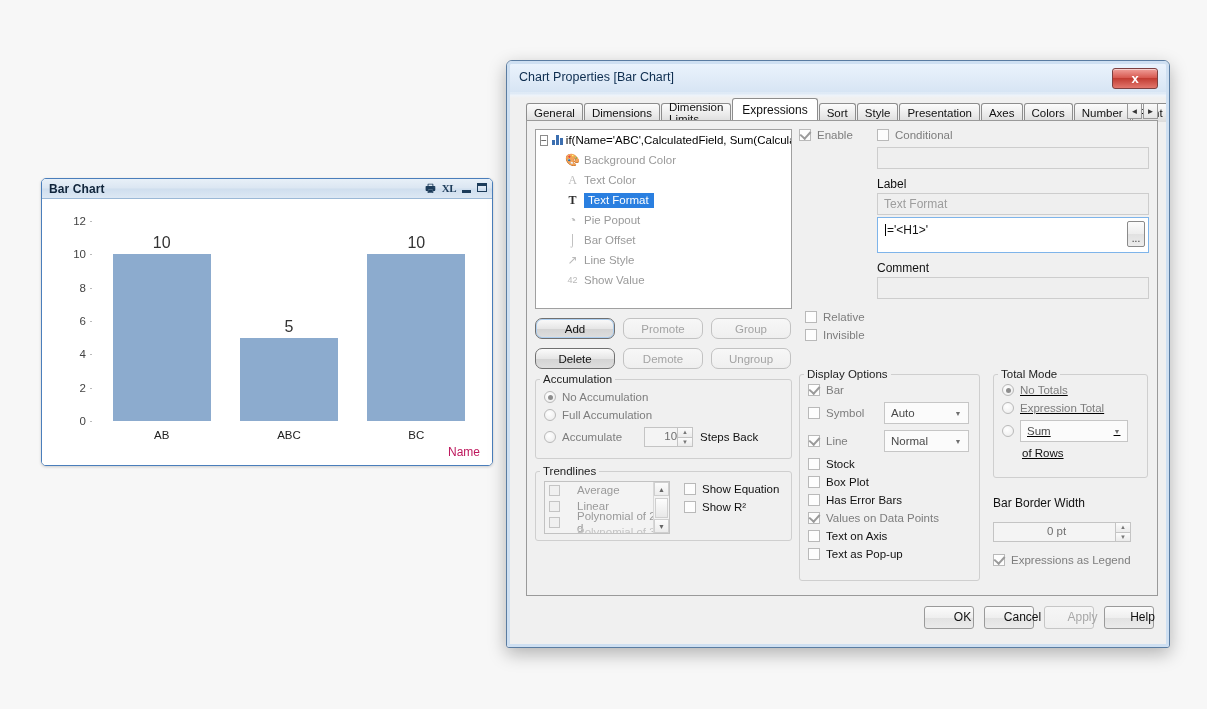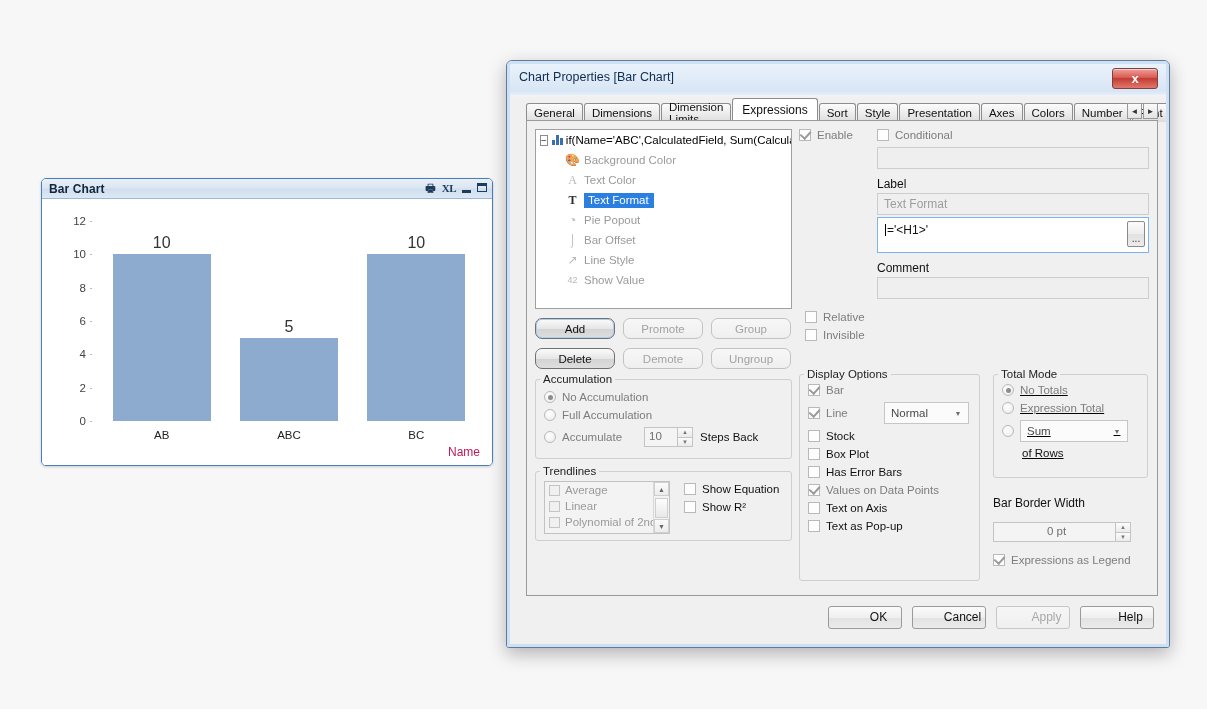--- a/index.html
+++ b/index.html
@@ -191,21 +191,21 @@
   .spinner .arrows{ display:flex;flex-direction:column;width:16px;}
   .spinner .arrows div{
     flex:1;border:1px solid #c4c4c4;background:linear-gradient(to bottom,#fbfbfb,#ebebeb);
     display:flex;align-items:center;justify-content:center;font-size:6px;color:#777;cursor:pointer;
   }
   .spinner .arrows div:first-child{border-bottom:none;}
 
   .listbox {
     border:1px solid #c2c2c2; background:#f3f3f3; overflow:hidden; position:relative;
   }
-  .listbox .row { display:flex;align-items:center; height:16px; font-size:11.5px; color:#9a9a9a; padding-left:4px;}
+  .listbox .row { display:flex;align-items:center; height:16px; font-size:11.5px; color:#9a9a9a; padding-left:4px;gap:12px;}
   .listbox .row .box{ width:11px;height:11px;border:1px solid #c4c4c4;background:#f0f0f0;margin-right:5px;flex:none;}
   .lb-scroll{ position:absolute; right:0; top:0; bottom:0; width:16px; background:#f3f3f3; border-left:1px solid #d8d8d8;}
   .lb-scroll .ar{ height:14px; background:linear-gradient(to bottom,#fbfbfb,#ececec); border:1px solid #cfcfcf;
                   display:flex;align-items:center;justify-content:center;font-size:7px;color:#666;}
   .lb-scroll .thumb{ margin:2px 1px; height:20px; background:linear-gradient(to bottom,#fdfdfd,#e8e8e8); border:1px solid #cfcfcf;}
 
   .txtfield {
     border:1px solid #cdcdcd; background:#efefef; height:22px;
     font-size:12px; color:#9d9d9d; padding:3px 6px;
   }
@@ -230,21 +230,21 @@
   .ellip-btn{
     position:absolute; right:3px; top:3px; width:18px; height:26px;
     border:1px solid #8a8a8a; border-radius:2px;
     background:linear-gradient(to bottom,#fcfcfc,#ededed 50%,#e1e1e1 51%,#ececec);
     display:flex;align-items:flex-end;justify-content:center; font-size:10px; color:#333;
     padding-bottom:2px; cursor:pointer;
   }
 
   .bottombar{ position:absolute; left:8px; right:0; bottom:6px; height:30px; display:flex; justify-content:flex-end; align-items:center; gap:10px; padding-right:4px;}
   .bbtn{
-    width:74px; height:23px; border:1px solid #9a9a9a; border-radius:3px;
+    width:50px; height:23px; border:1px solid #9a9a9a; border-radius:3px;
     background:linear-gradient(to bottom,#fbfbfb,#efefef 50%,#e2e2e2 51%,#ebebeb);
     font-size:12px; color:#111; display:flex;align-items:center;justify-content:center;cursor:pointer;padding-left:27px;
   }
   .bbtn.disabled{ color:#a8a8a8; border-color:#c6c6c6; background:linear-gradient(to bottom,#f6f6f6,#efefef);}
 </style>
 </head>
 <body>
 
 <div id="root">
 
@@ -378,21 +378,21 @@
             <legend>Accumulation</legend>
             <div style="padding:6px 0 0 8px;">
               <div class="radio on">
                 <span class="dot"></span>
                 <span class="lbl-dim">No Accumulation</span>
               </div>
               <div class="radio">
                 <span class="dot"></span>
                 <span class="lbl-dim">Full Accumulation</span>
               </div>
-              <div class="radio" style="margin-bottom:0;">
+              <div class="radio" style="margin-bottom:0;text-align:right;">
                 <span class="dot"></span>
                 <span class="lbl-dim">Accumulate</span>
                 <span class="spinner" style="margin-left:22px;">
                   <span class="fld">10</span>
                   <span class="arrows">
                     <div>▲</div>
                     <div>▼</div>
                   </span>
                 </span>
                 <span style="margin-left:7px;" class="lbl-norm">Steps Back</span>
@@ -480,20 +480,30 @@
           </div>
 
           <fieldset class="grp" style="left:272px; top:247px; width:181px; height:213px;">
             <legend>Display Options</legend>
             <div style="padding:4px 0 0 8px;">
               <div class="chk on">
                 <span class="box"></span>
                 <span class="lbl-dim">Bar</span>
               </div>
               <div style="display:flex;align-items:center;">
+                <div class="chk" style="width:76px;margin-bottom:6px;">
+                  <span class="box"></span>
+                  <span class="lbl-dim">Symbol</span>
+                </div>
+                <div class="combo" style="width:85px;margin-bottom:6px;">
+                  <span class="cv">Auto</span>
+                  <span class="arw">▼</span>
+                </div>
+              </div>
+              <div style="display:flex;align-items:center;">
                 <div class="chk on" style="width:76px;margin-bottom:6px;">
                   <span class="box"></span>
                   <span class="lbl-dim">Line</span>
                 </div>
                 <div class="combo" style="width:85px;margin-bottom:6px;">
                   <span class="cv">Normal</span>
                   <span class="arw">▼</span>
                 </div>
               </div>
               <div class="chk">

